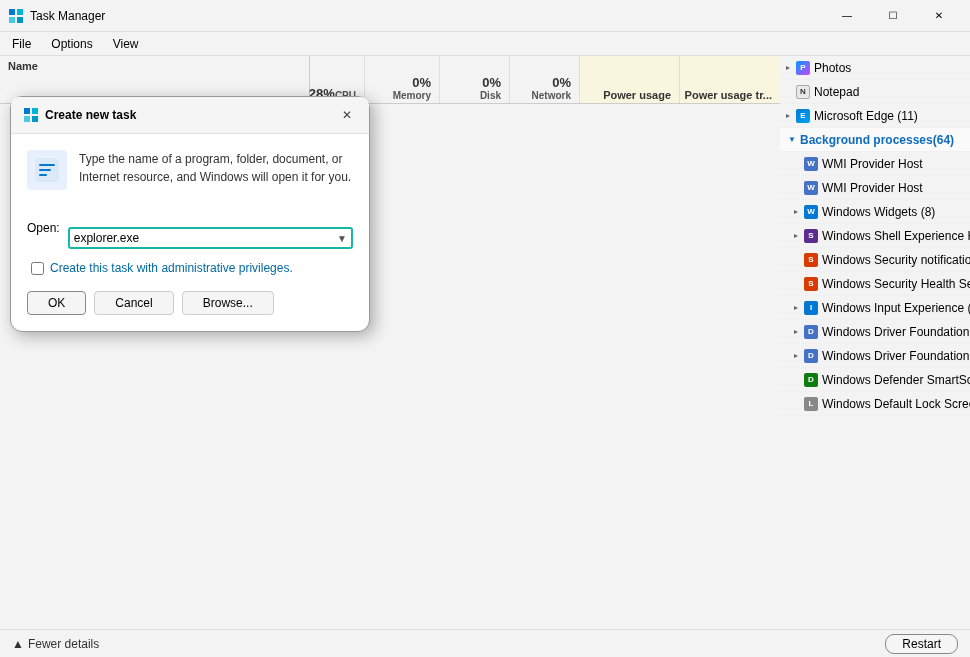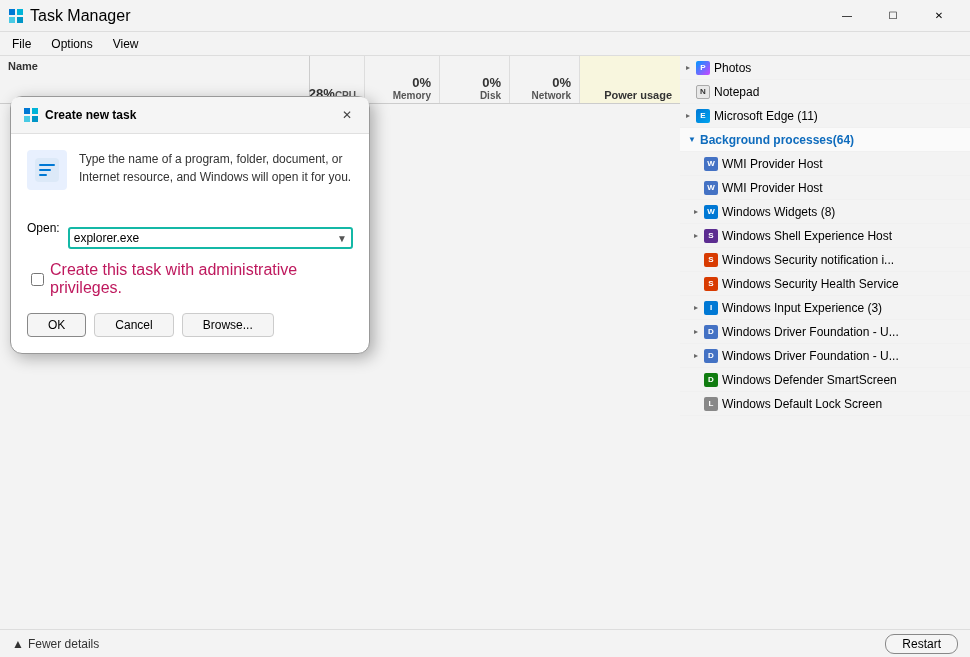--- a/index.html
+++ b/index.html
@@ -25,21 +25,21 @@
     .title-bar-left {
       display: flex;
       align-items: center;
       gap: 6px;
     }
     .title-icon {
       width: 16px;
       height: 16px;
     }
     .title-text {
-      font-size: 16px;
+      font-size: 12px;
       color: #000;
     }
     .title-bar-controls {
       display: flex;
       gap: 0;
     }
     .title-btn {
       width: 46px;
       height: 32px;
       border: none;
@@ -209,22 +209,22 @@
       gap: 6px;
       margin-bottom: 16px;
       padding-left: 4px;
     }
     .dialog-checkbox {
       width: 13px; height: 13px;
       border: 1px solid #888;
       cursor: pointer;
     }
     .dialog-checkbox-label {
-      font-size: 16px;
-      color: #be185d;
+      font-size: 12px;
+      color: #0369a1;
     }
     .dialog-footer {
       display: flex;
       justify-content: flex-start;
       gap: 8px;
     }
     .dialog-btn {
       padding: 4px 20px;
       font-size: 12px;
       border-radius: 4px;
@@ -413,20 +413,23 @@
         <span style="font-size:13px;font-weight:700;">0%</span>
         <span class="pct-label">Disk</span>
       </div>
       <div class="col-header rcell-net" style="display:flex;flex-direction:column;align-items:flex-end;justify-content:flex-end;padding:2px 8px;font-size:11px;font-weight:600;">
         <span style="font-size:13px;font-weight:700;">0%</span>
         <span class="pct-label">Network</span>
       </div>
       <div class="col-header rcell-power" style="display:flex;flex-direction:column;align-items:flex-end;justify-content:flex-end;padding:2px 8px;font-size:11px;font-weight:600;">
         <span>Power usage</span>
       </div>
+      <div class="col-header rcell-powertr" style="display:flex;flex-direction:column;align-items:flex-end;justify-content:flex-end;padding:2px 8px;font-size:11px;font-weight:600;">
+        <span>Power usage tr...</span>
+      </div>
     </div>
   </div>
 
   <div style="display:flex;height:calc(100% - 48px);overflow:hidden;">
     <div style="flex:1;overflow-y:auto;">
 
       <div class="row-full">
         <div class="left-cell">
           <div class="row-expand">▸</div>
           <div class="app-icon icon-photos">P</div>

